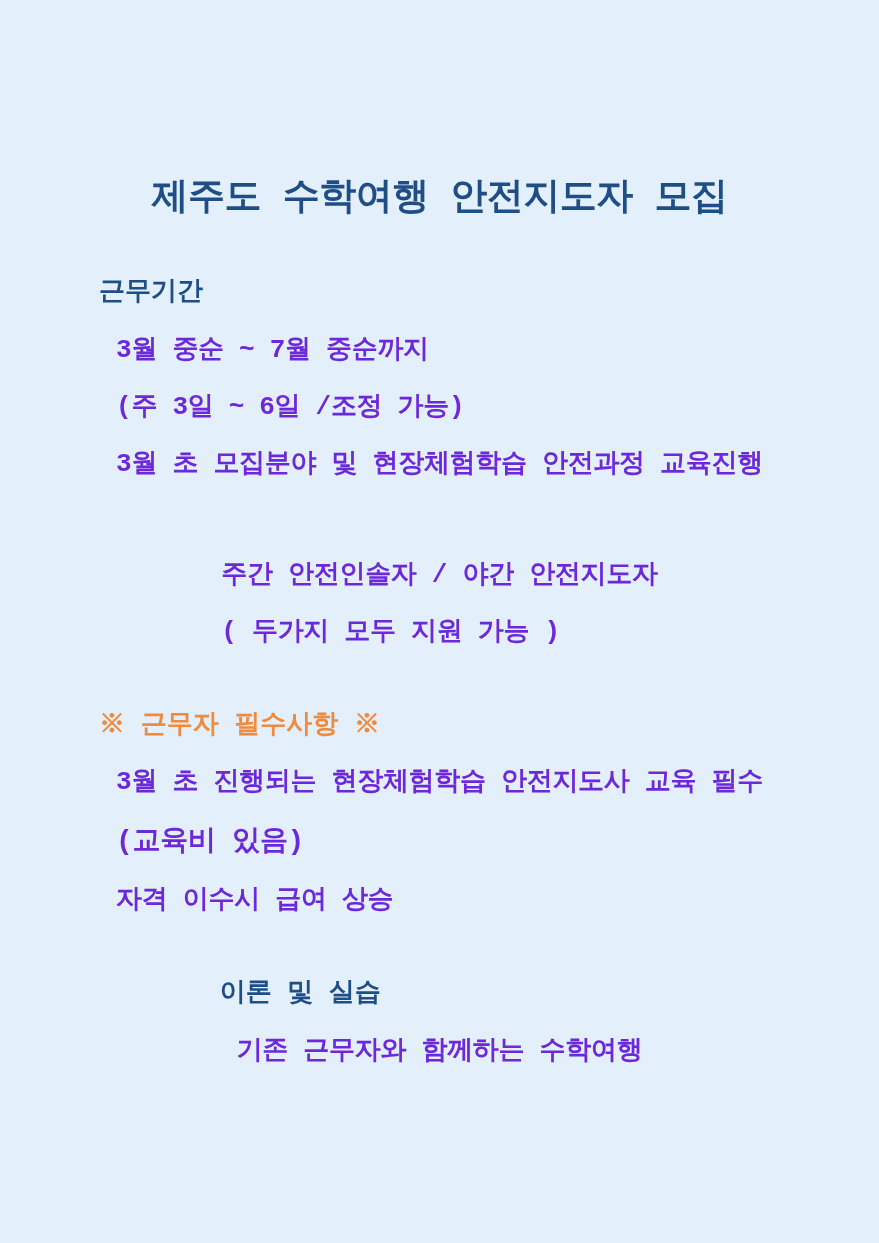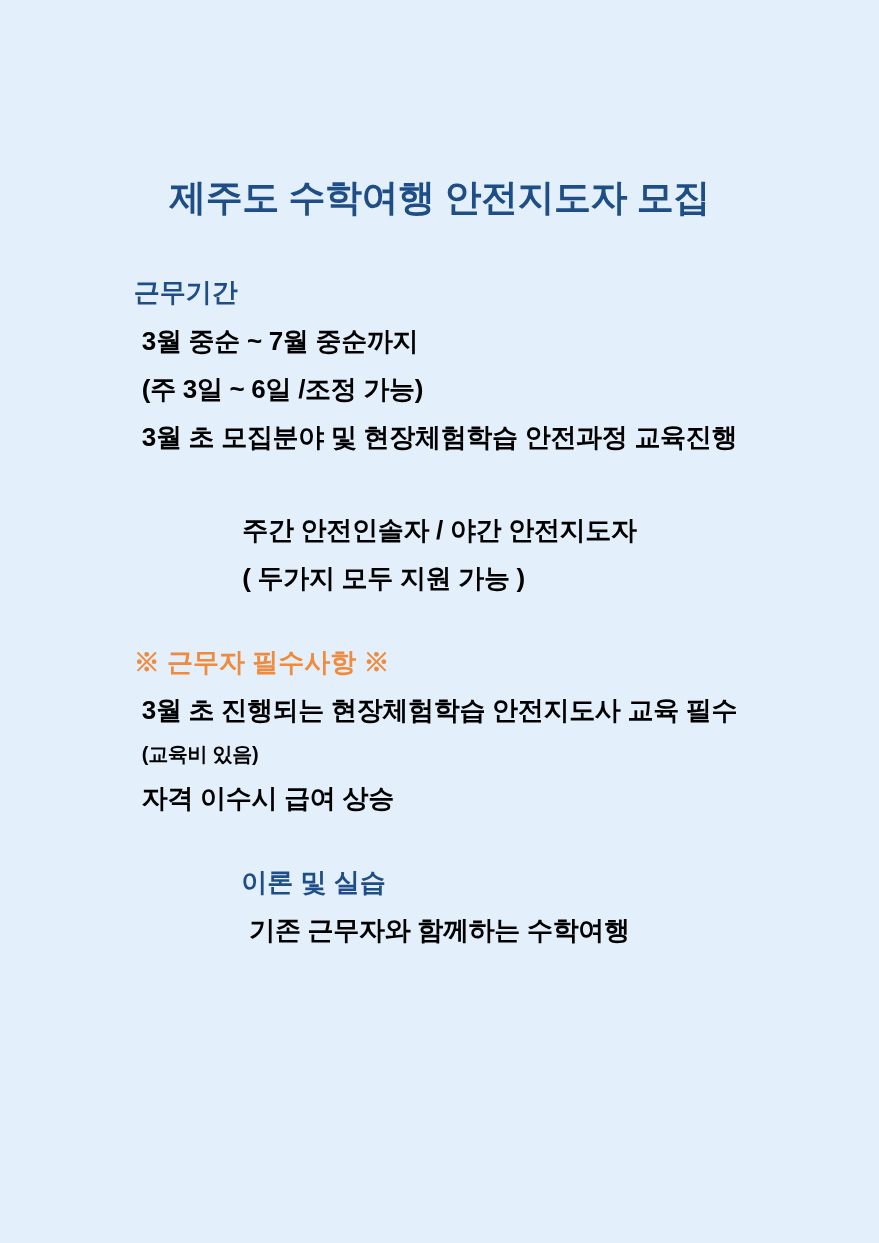--- a/index.html
+++ b/index.html
@@ -16,20 +16,21 @@
   }
   .poster {
     width: 879px;
     height: 1243px;
     box-sizing: border-box;
     background: #e3f0fc;
     display: flex;
     flex-direction: column;
     align-items: center;
     padding-top: 176px;
+    font-family: Liberation Mono, monospace;
   }
   .title {
     font-size: 37px;
     font-weight: bold;
     color: #1f4e87;
     letter-spacing: -0.5px;
     line-height: 1.2;
     text-align: center;
     margin: 0 0 52px 0;
   }
@@ -46,27 +47,27 @@
     color: #1f4e87;
     line-height: 1.55;
     margin: 0 0 2px 0;
   }
   .heading.accent {
     color: #f08a3c;
   }
   .line {
     font-size: 26px;
     font-weight: bold;
-    color: #000000;
+    color: #6d28d9;
     line-height: 1.55;
-    margin: 8px;
+    margin: 17px;
     letter-spacing: -0.3px;
   }
   .line.small {
-    font-size: 20px;
+    font-size: 28px;
   }
 </style>
 </head>
 <body>
 
 <div class="poster">
 
   <h1 class="title">제주도 수학여행 안전지도자 모집</h1>
 
   <div class="section">

